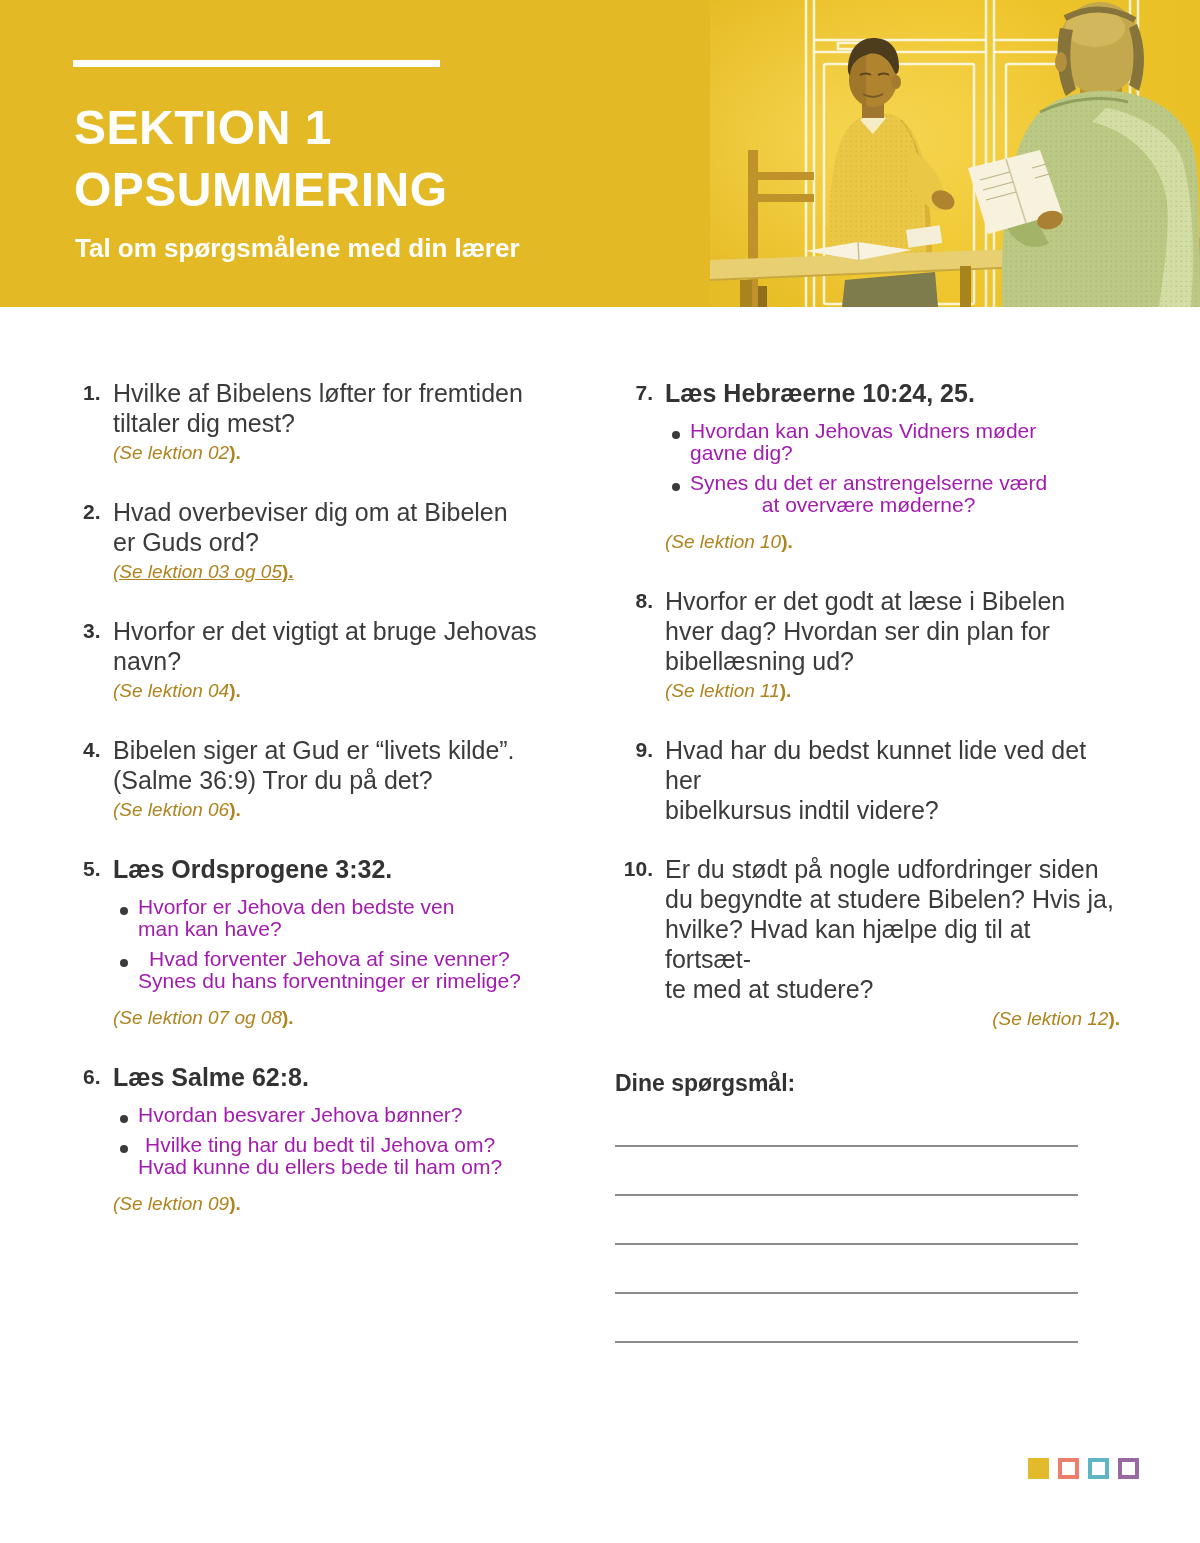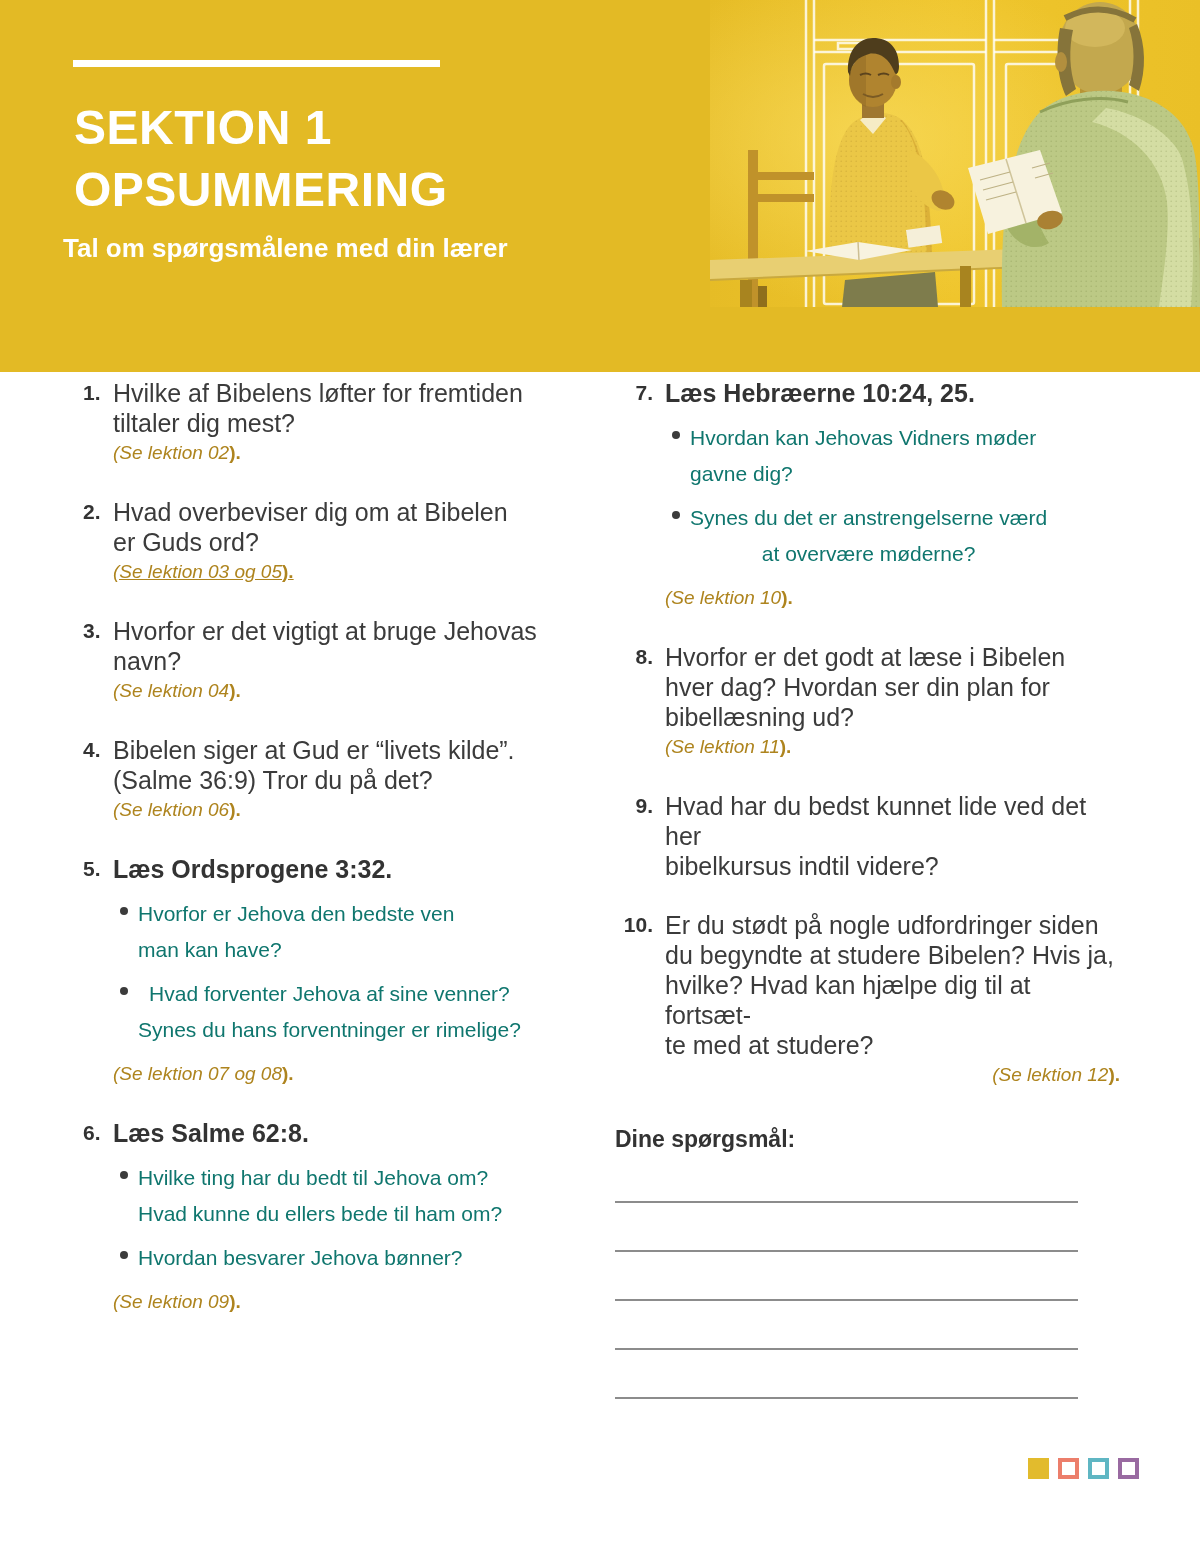--- a/index.html
+++ b/index.html
@@ -3,45 +3,45 @@
 <meta charset="utf-8">
 <style>
   html,body{margin:0;padding:0;}
   body{
     width:1200px;height:1543px;position:relative;background:#ffffff;
     font-family:"Liberation Sans",sans-serif;color:#3B3B3B;overflow:hidden;
   }
   .page{position:absolute;inset:0;}
 
   
-  .header{position:absolute;top:0;left:0;width:1200px;height:372px;background:#E3BA25;}
+  .header{position:absolute;top:0;left:0;width:1200px;height:307px;background:#E3BA25;}
   .header-rule{position:absolute;left:73px;top:60px;width:367px;height:7px;background:#ffffff;}
   .title{
     position:absolute;left:74px;top:97px;color:#ffffff;font-weight:700;
     font-size:48px;line-height:62px;letter-spacing:0.5px;white-space:pre-line;
   }
-  .subtitle{position:absolute;left:63px;top:233px;color:#ffffff;font-weight:700;font-size:26px;}
+  .subtitle{position:absolute;left:75px;top:233px;color:#ffffff;font-weight:700;font-size:26px;}
   .illustration{position:absolute;top:0;right:0;width:490px;height:307px;}
 
   
   .col{position:absolute;top:378px;}
   .col-left{left:83px;width:492px;}
   .col-right{left:615px;width:505px;}
   .q{display:flex;margin-bottom:29px;}
   .q-num{flex:none;font-weight:700;color:#333333;font-size:21px;line-height:30px;}
   .col-left .q-num{width:20px;margin-right:10px;text-align:left;}
   .col-right .q-num{width:38px;margin-right:12px;text-align:right;}
   .q-body{flex:1;min-width:0;}
   .q-text{margin:0;font-size:25px;line-height:30px;color:#3B3B3B;white-space:pre-line;}
   .q-text.bold{font-weight:700;color:#333333;}
   .q-bullets{list-style:none;margin:12px 0 0 7px;padding:0;}
   .q-bullets li{display:flex;margin-bottom:8px;}
   .q-bullets li:last-child{margin-bottom:0;text-align:center;}
   .dot{flex:none;width:8px;height:8px;border-radius:50%;background:#3B3B3B;margin:11px 10px 0 0;}
-  .q-bullets p{margin:0;font-size:21px;line-height:36px;color:#0f766e;white-space:pre-line;}
+  .q-bullets p{margin:0;font-size:21px;line-height:22px;color:#a21caf;white-space:pre-line;}
   .q-ref{margin:0;font-size:19px;line-height:30px;color:#AE841E;}
   .q-withbullets .q-ref{margin-top:11px;}
   .ref-it{font-style:italic;}
   .ref-end{font-weight:700;}
 
   
   .your-questions-label{margin:34px 0 0;font-size:23px;line-height:30px;font-weight:700;color:#333333;}
   .answer-lines{margin-top:0;}
   .answer-line{height:47px;width:463px;border-bottom:2px solid #8C8C8C;}
 
@@ -216,26 +216,26 @@
           <p class="q-ref" style="color: rgb(174, 132, 30);"><span class="ref-it">(Se lektion 07 og 08</span><span class="ref-end">).</span></p>
         </div>
       </div>
       <div class="q q-withbullets">
         <span class="q-num">6.</span>
         <div class="q-body">
           <p class="q-text bold">Læs Salme 62:8.</p>
           <ul class="q-bullets">
             <li>
               <span class="dot"></span>
+              <p>Hvordan besvarer Jehova bønner?</p>
+            </li>
+            <li>
+              <span class="dot"></span>
               <p>Hvilke ting har du bedt til Jehova om?
 Hvad kunne du ellers bede til ham om?</p>
-            </li>
-            <li>
-              <span class="dot"></span>
-              <p>Hvordan besvarer Jehova bønner?</p>
             </li>
           </ul>
           <p class="q-ref" style="color: rgb(174, 132, 30);"><span class="ref-it">(Se lektion 09</span><span class="ref-end">).</span></p>
         </div>
       </div>
     </section>
   <section class="col col-right">
 
   <div class="q q-withbullets">
         <span class="q-num">7.</span>

